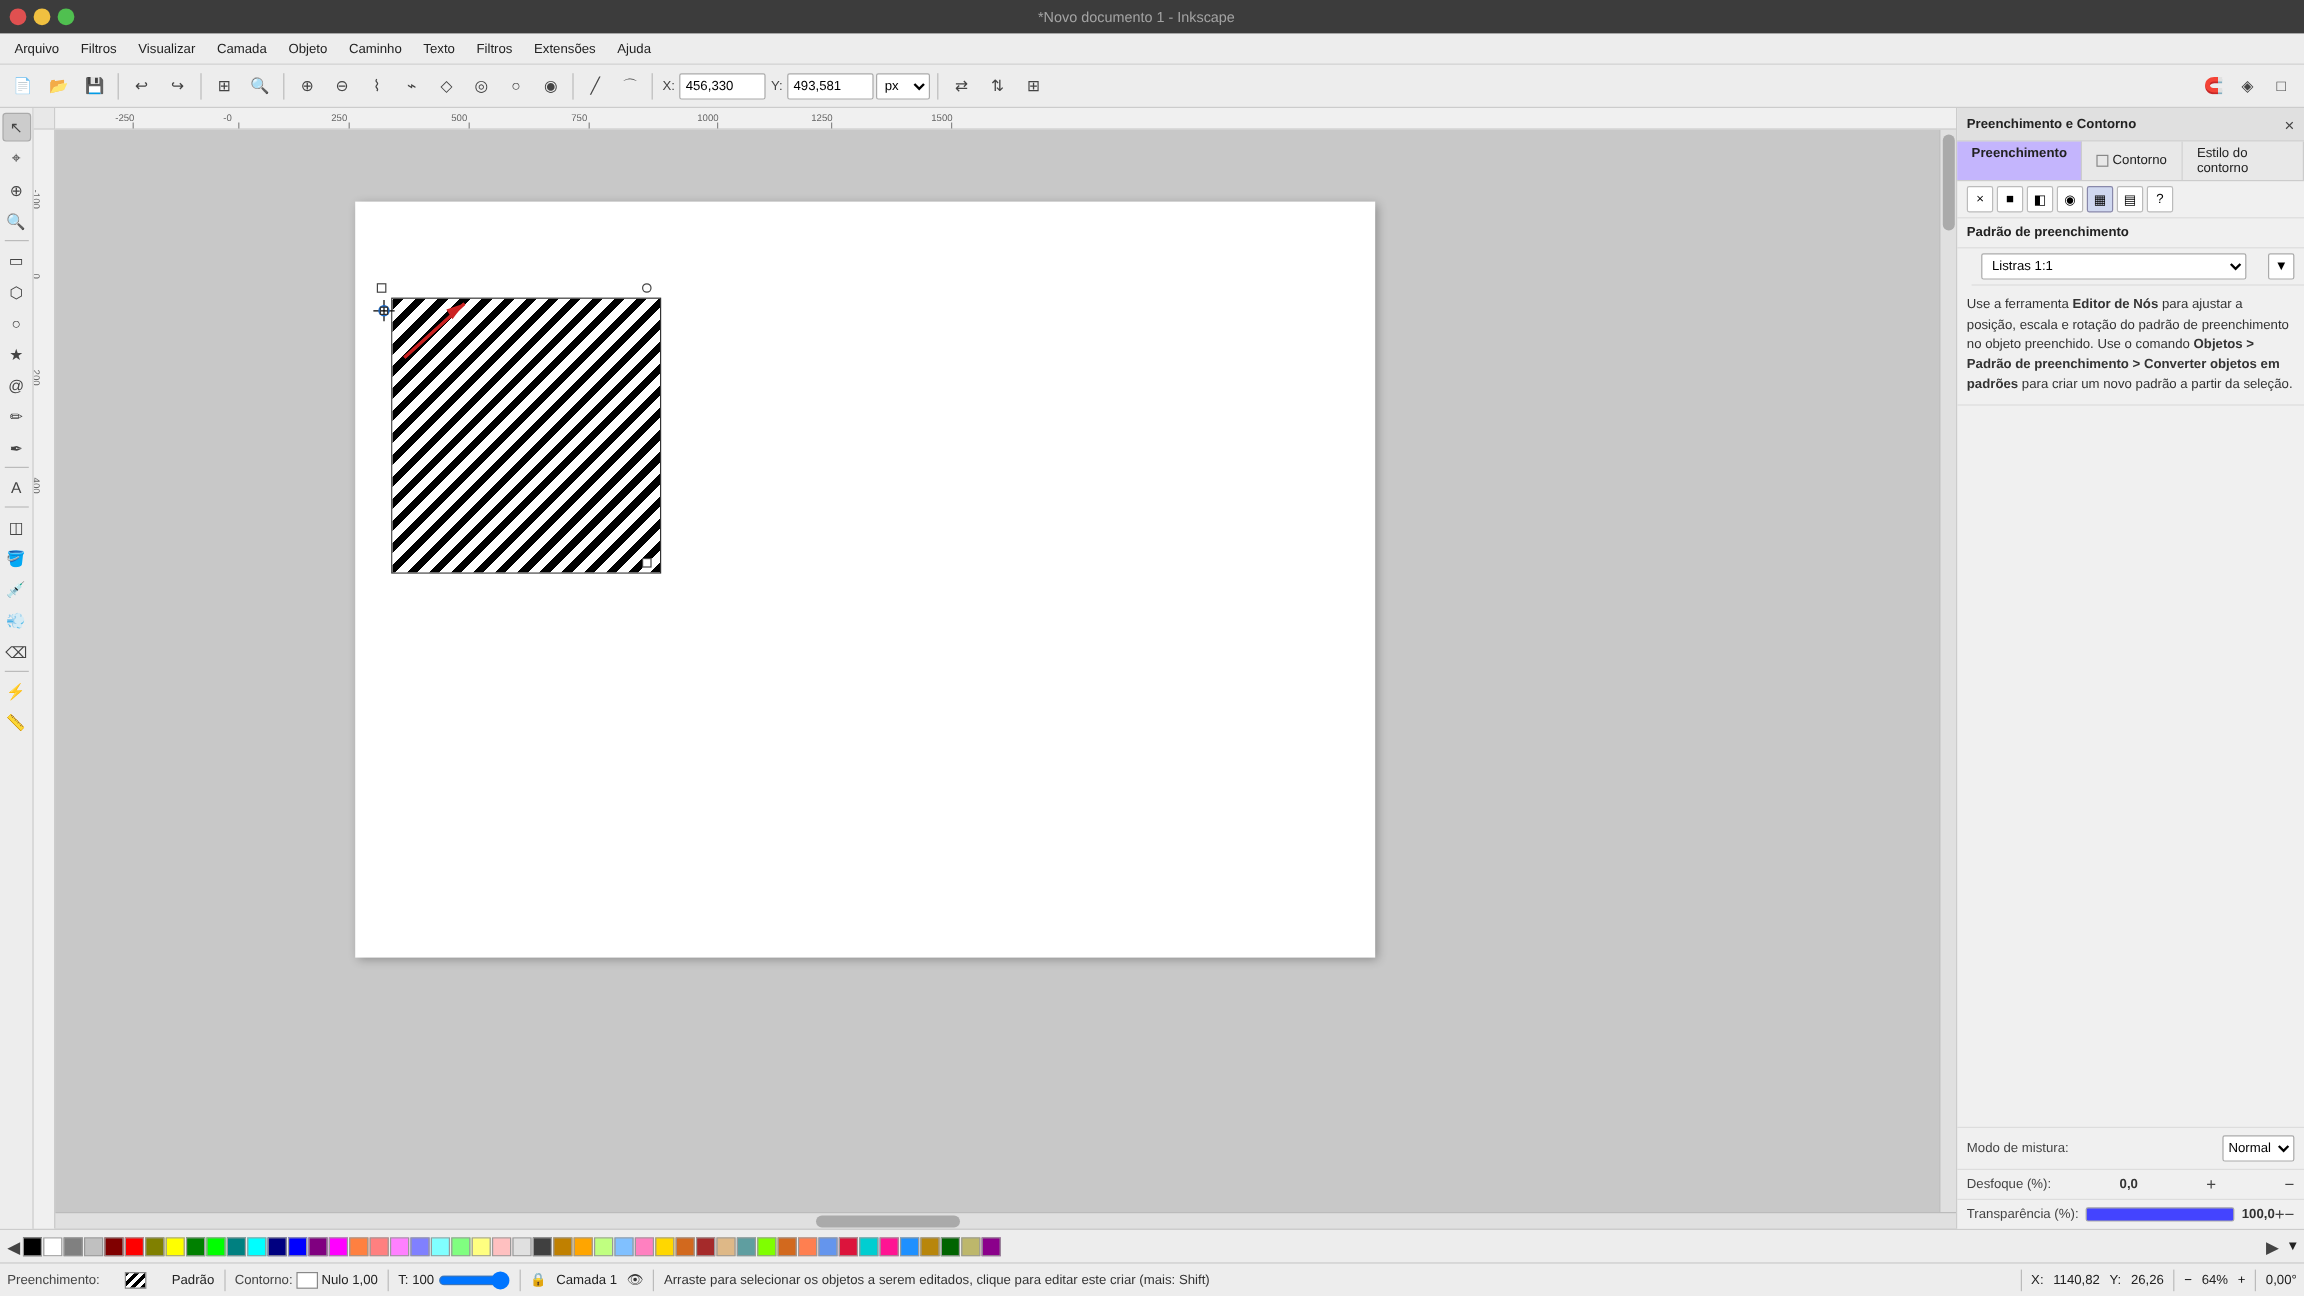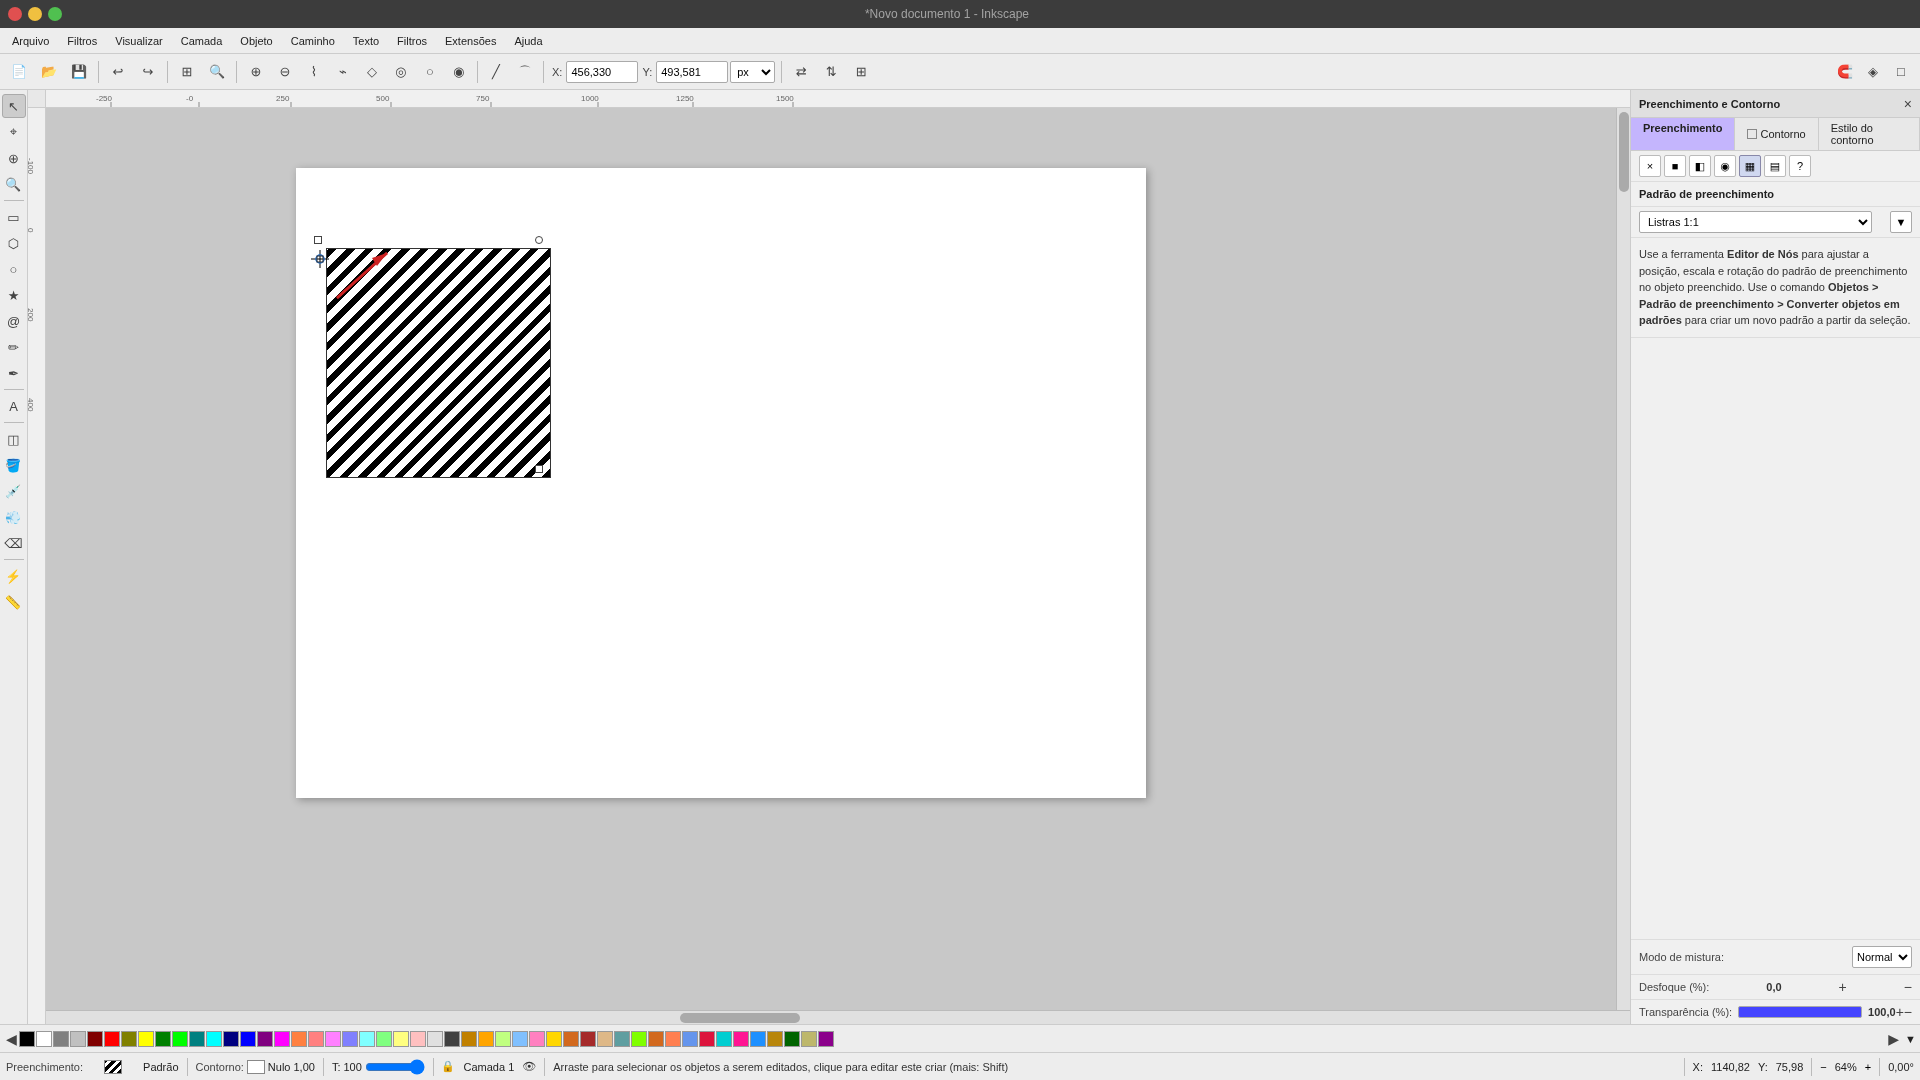--- a/index.html
+++ b/index.html
@@ -120,21 +120,21 @@
     .fill-icon-btn {
       width: 22px; height: 22px; border: 1px solid #bbb; background: #fff;
       border-radius: 2px; cursor: pointer; display: flex; align-items: center; justify-content: center;
       font-size: 11px;
     }
     .fill-icon-btn.active { background: #d0d8f0; border-color: #88a; }
     #fill-pattern-label {
       padding: 6px 8px; font-weight: bold; font-size: 11px; border-bottom: 1px solid #ddd;
     }
     #fill-pattern-select-row {
-      padding: 4px 8px; display: flex; align-items: center; gap: 18px; border-bottom: 1px solid #ddd;
+      padding: 4px 8px; display: flex; align-items: center; gap: 18px; border-bottom: 1px solid #ddd; margin-left: 12px;
     }
     #fill-pattern-select {
       flex: 1; height: 22px; border: 1px solid #aaa; border-radius: 2px; font-size: 11px;
       background: #fff; padding: 0 4px;
     }
     #fill-info-text {
       padding: 8px; font-size: 11px; color: #333; line-height: 1.5;
       border-bottom: 1px solid #ddd;
     }
     #fill-info-text b { font-weight: bold; }
@@ -515,20 +515,20 @@
   <div class="status-sep"></div>
   <button style="background:transparent;border:none;cursor:pointer;font-size:11px;color:#333;">🔒</button>
   <span>Camada 1</span>
   <button style="background:transparent;border:none;cursor:pointer;font-size:11px;color:#333;">👁</button>
   <div class="status-sep"></div>
   <span style="flex:1;color:#333;overflow:hidden;text-overflow:ellipsis;white-space:nowrap;">Arraste para selecionar os objetos a serem editados, clique para editar este criar (mais: Shift)</span>
   <div class="status-sep"></div>
   <span>X:</span>
   <span>1140,82</span>
   <span>Y:</span>
-  <span>75,98</span>
+  <span>26,26</span>
   <div class="status-sep"></div>
   <button style="background:transparent;border:none;cursor:pointer;font-size:11px;">−</button>
   <span>64%</span>
   <button style="background:transparent;border:none;cursor:pointer;font-size:11px;">+</button>
   <div class="status-sep"></div>
   <span>0,00°</span>
 </div>
 
 </body></html>

